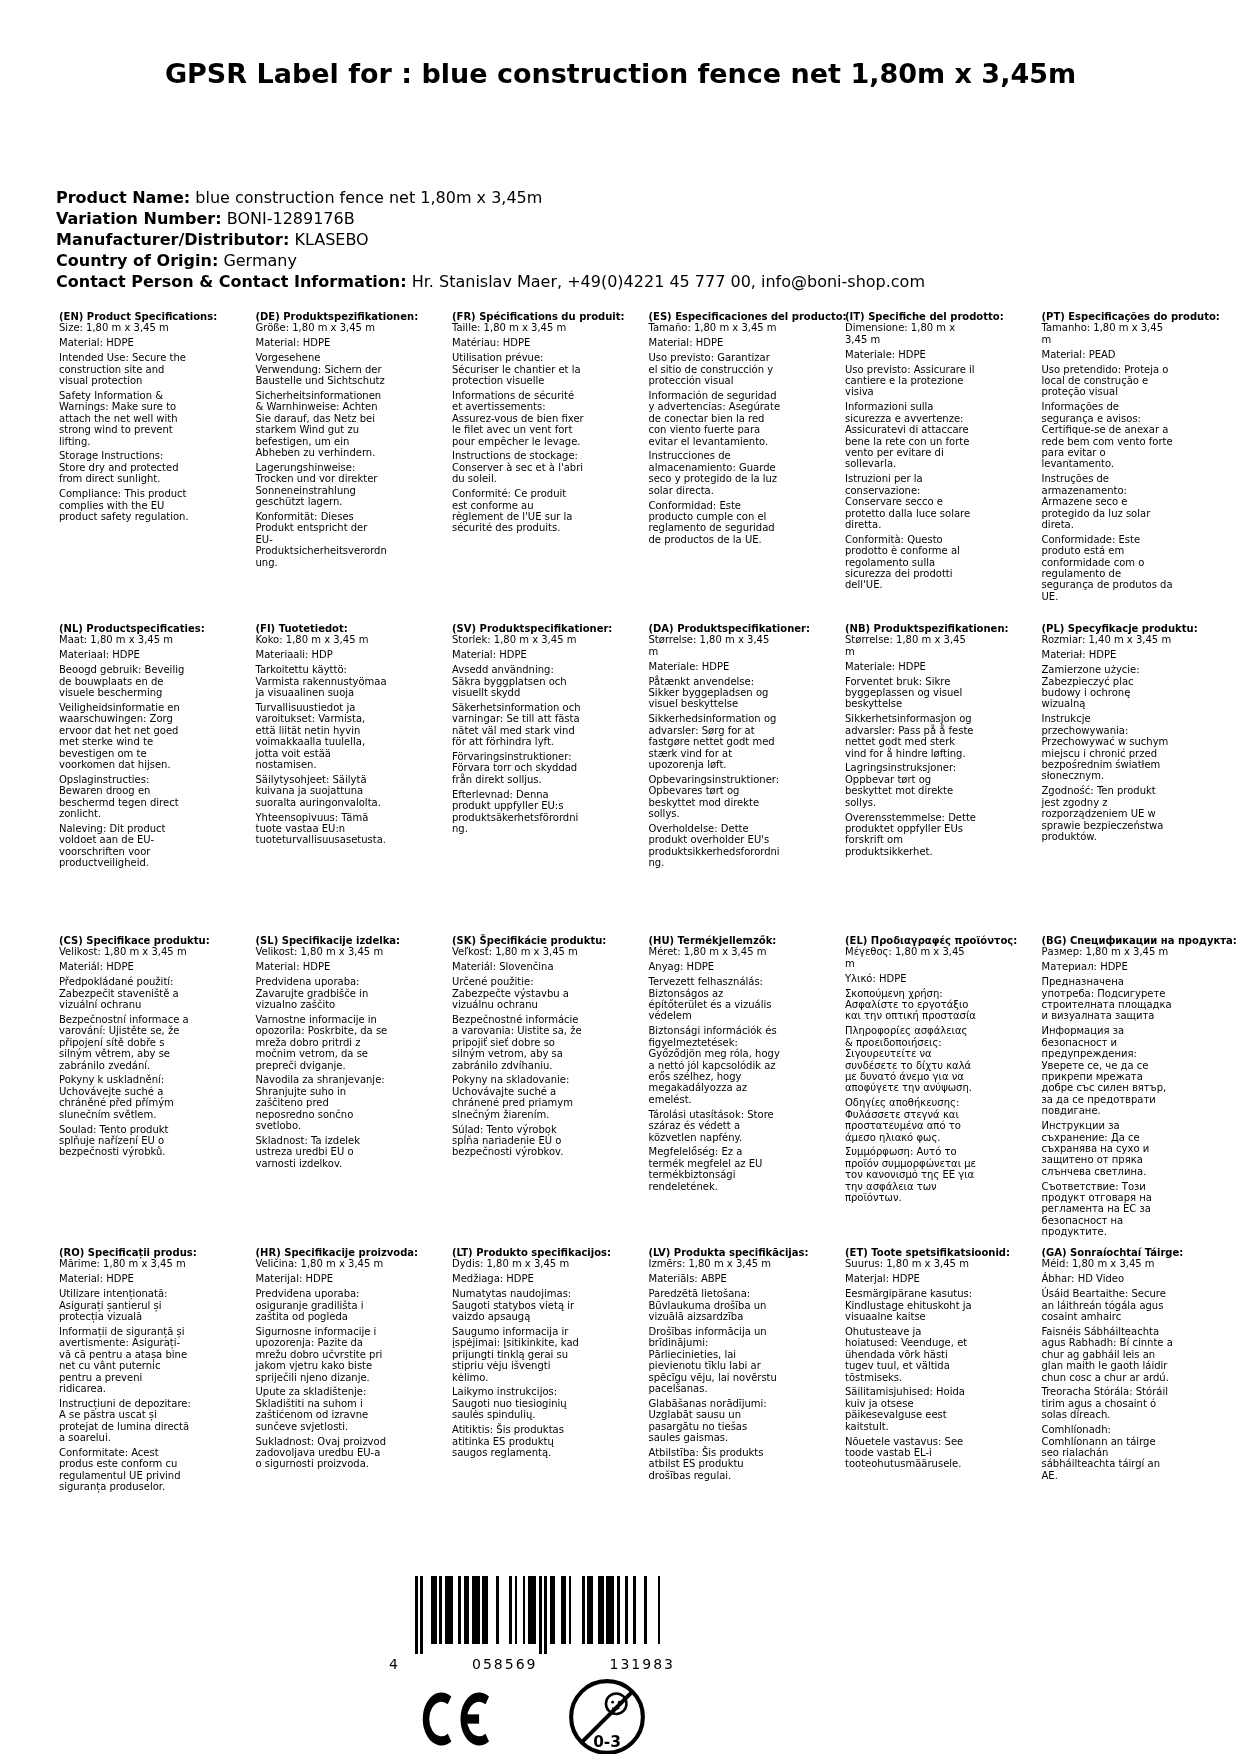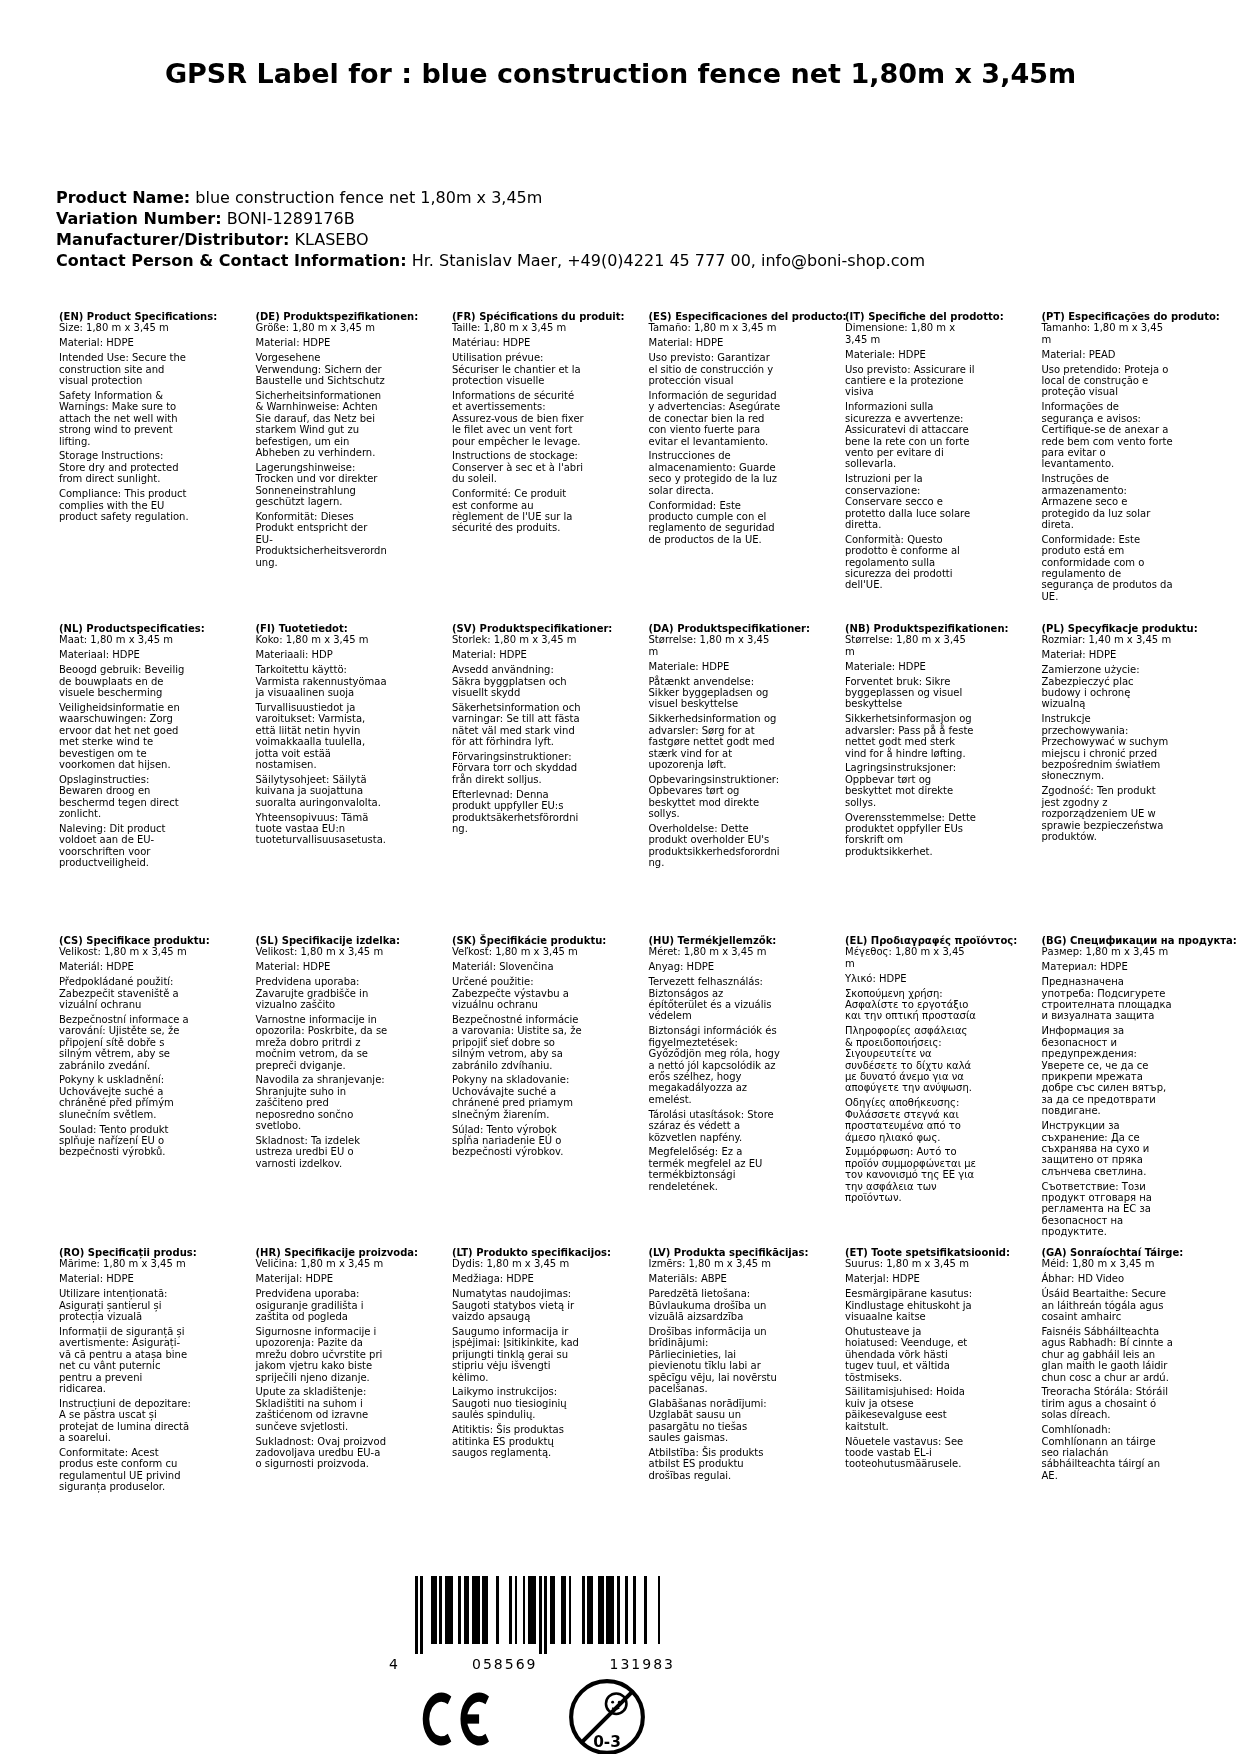--- a/index.html
+++ b/index.html
@@ -50,20 +50,21 @@
 <h1 class="title">GPSR Label for : blue construction fence net 1,80m x 3,45m</h1>
 
 <div class="product-info" id="product-info">
   <div class="pi-row"><span class="pi-label">Product Name:</span> <span class="pi-value">blue construction fence net 1,80m x 3,45m</span></div>
 
 
   <div class="pi-row"><span class="pi-label">Variation Number:</span> <span class="pi-value">BONI-1289176B</span></div>
 
   <div class="pi-row"><span class="pi-label">Manufacturer/Distributor:</span> <span class="pi-value">KLASEBO</span></div>
 
+  <div class="pi-row"><span class="pi-label">Country of Origin:</span> <span class="pi-value">Germany</span></div>
 
   <div class="pi-row"><span class="pi-label">Contact Person &amp; Contact Information:</span> <span class="pi-value">Hr. Stanislav Maer, +49(0)4221 45 777 00, info@boni-shop.com</span></div>
 </div>
 
 <div class="spec-grid" id="spec-grid">
   <div class="spec">
     <div class="spec-h">(EN) Product Specifications:</div>
   <p>Size: 1,80 m x 3,45 m</p>
       <p>Material: HDPE</p>
       <p>Intended Use: Secure the construction site and visual protection</p>

